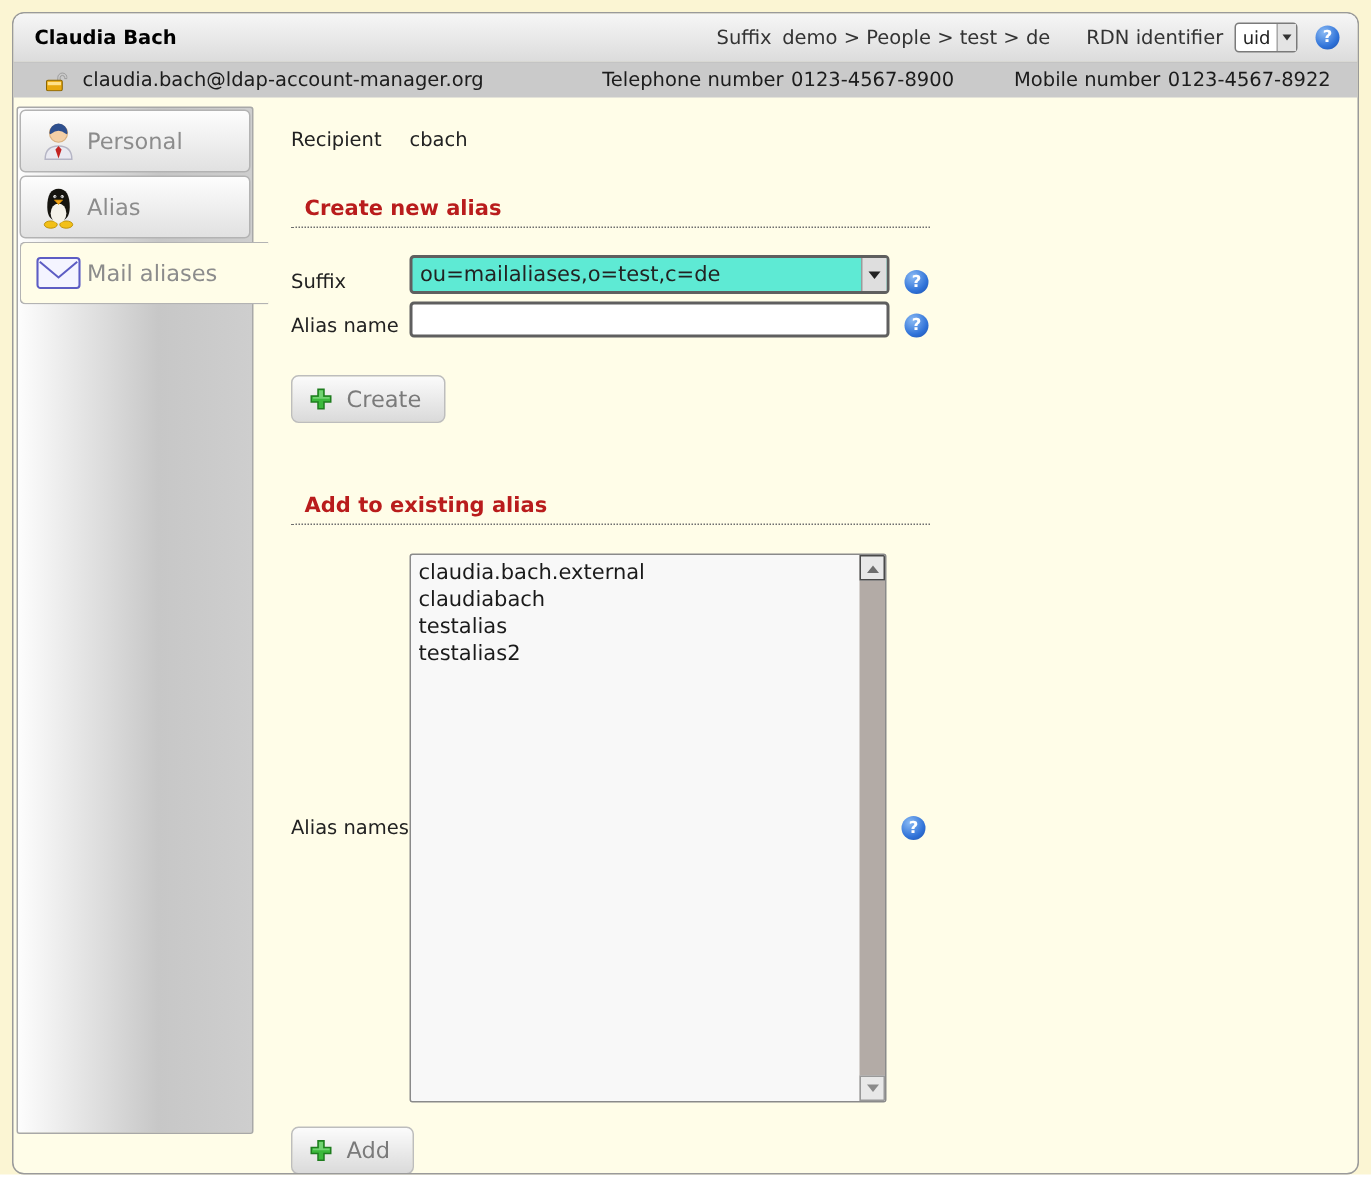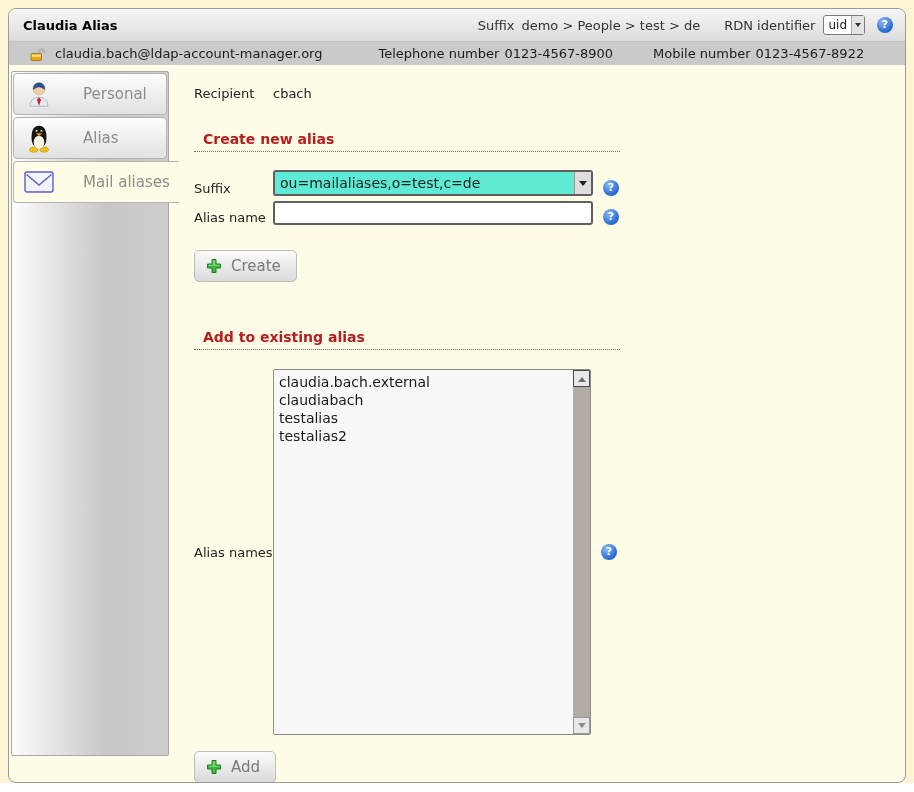--- a/index.html
+++ b/index.html
@@ -15,28 +15,28 @@
   .hvalue { font-size:13px; color:#333; margin-left:7px; }
   .rdn { margin-left:24px; }
   .select-mini { margin-left:8px; height:20px; background:#ffffff; border:1px solid #7a7a7a; border-radius:3px; display:inline-flex; align-items:center; font-size:12px; color:#222; cursor:pointer; }
   .select-mini .val { padding:0 4px; }
   .mini-arrow { width:13px; align-self:stretch; border-left:1px solid #aaa; background:#e4e4e4; display:flex; align-items:center; justify-content:center; }
   .mini-arrow i { width:0; height:0; border:3px solid transparent; border-top:4px solid #333; margin-top:3px; }
   .help { width:16px; height:16px; border-radius:50%; background:radial-gradient(circle at 35% 28%, #8abaf4, #2f72d8 62%, #1c4da8); color:#fff; font-size:11px; font-weight:bold; text-align:center; line-height:16px; display:inline-block; cursor:pointer; flex-shrink:0; }
   .header-top .help { margin-left:12px; }
   .header-sub { height:23px; background:#cacaca; display:flex; align-items:center; padding-left:20px; font-size:13px; color:#1c1c1c; }
   .header-sub .email { margin-left:10px; }
-  .pair-label { margin-left:56px; }
+  .pair-label { margin-left:79px; }
   .pair-val { margin-left:5px; }
 
   
   .content { display:flex; }
   .sidebar { width:170px; flex-shrink:0; }
   .side-panel { margin:6px 0 0 2px; width:158px; height:685px; border:1px solid #a8a8a8; border-radius:2px; background:linear-gradient(to right,#fdfdfd,#c7c7c7 60%,#cecece); overflow:visible; padding:1px; }
-  .tab { height:42px; margin-bottom:2px; border:1px solid #b3b3b3; border-radius:4px; background:linear-gradient(#fdfdfd,#e1e1e1); display:flex; align-items:center; gap:28px; padding-left:9px; color:#8c8c8c; font-size:15px; cursor:pointer; position:relative; }
+  .tab { height:42px; margin-bottom:2px; border:1px solid #b3b3b3; border-radius:4px; background:linear-gradient(#fdfdfd,#e1e1e1); display:flex; align-items:center; gap:3px; padding-left:9px; color:#8c8c8c; font-size:15px; cursor:pointer; position:relative; }
   .tab.active { background:#fffde8; width:calc(100% + 12px); border-right:none; border-radius:4px 0 0 4px; z-index:2; }
   .tab-icon { width:32px; height:32px; display:flex; align-items:center; justify-content:center; }
 
   .main { flex:1; padding:21px 0 0 15px; }
   .field-row { display:flex; align-items:flex-end; margin-bottom:5px; }
   .flabel { width:79px; flex-shrink:0; font-size:13px; color:#222; }
   .fvalue { font-size:13px; color:#222; }
   .section-heading { width:426px; font-size:14px; font-weight:bold; color:#b91c1c; padding:0 0 4px 9px; border-bottom:1px dotted #6e6e6e; margin-top:30px; margin-bottom:18px; }
   .section-heading.second { margin-top:47px; margin-bottom:19px; }
 
@@ -64,21 +64,21 @@
   .tri-up { width:0; height:0; border:4px solid transparent; border-bottom:5px solid #6e6e6e; margin-bottom:3px; }
   .tri-down { width:0; height:0; border:4px solid transparent; border-top:5px solid #8a8a8a; margin-top:3px; }
 </style>
 </head>
 <body>
 
 <div class="page">
   <div class="window">
 
     <div class="header-top">
-      <span class="title">Claudia Alias</span>
+      <span class="title">Claudia Bach</span>
       <div class="header-right">
         <span class="hlabel">Suffix</span>
         <span class="hvalue">demo &gt; People &gt; test &gt; de</span>
         <span class="hlabel rdn">RDN identifier</span>
         <span class="select-mini">
           <span class="val">uid</span>
           <span class="mini-arrow">
               <i></i>
             </span>
         </span>

